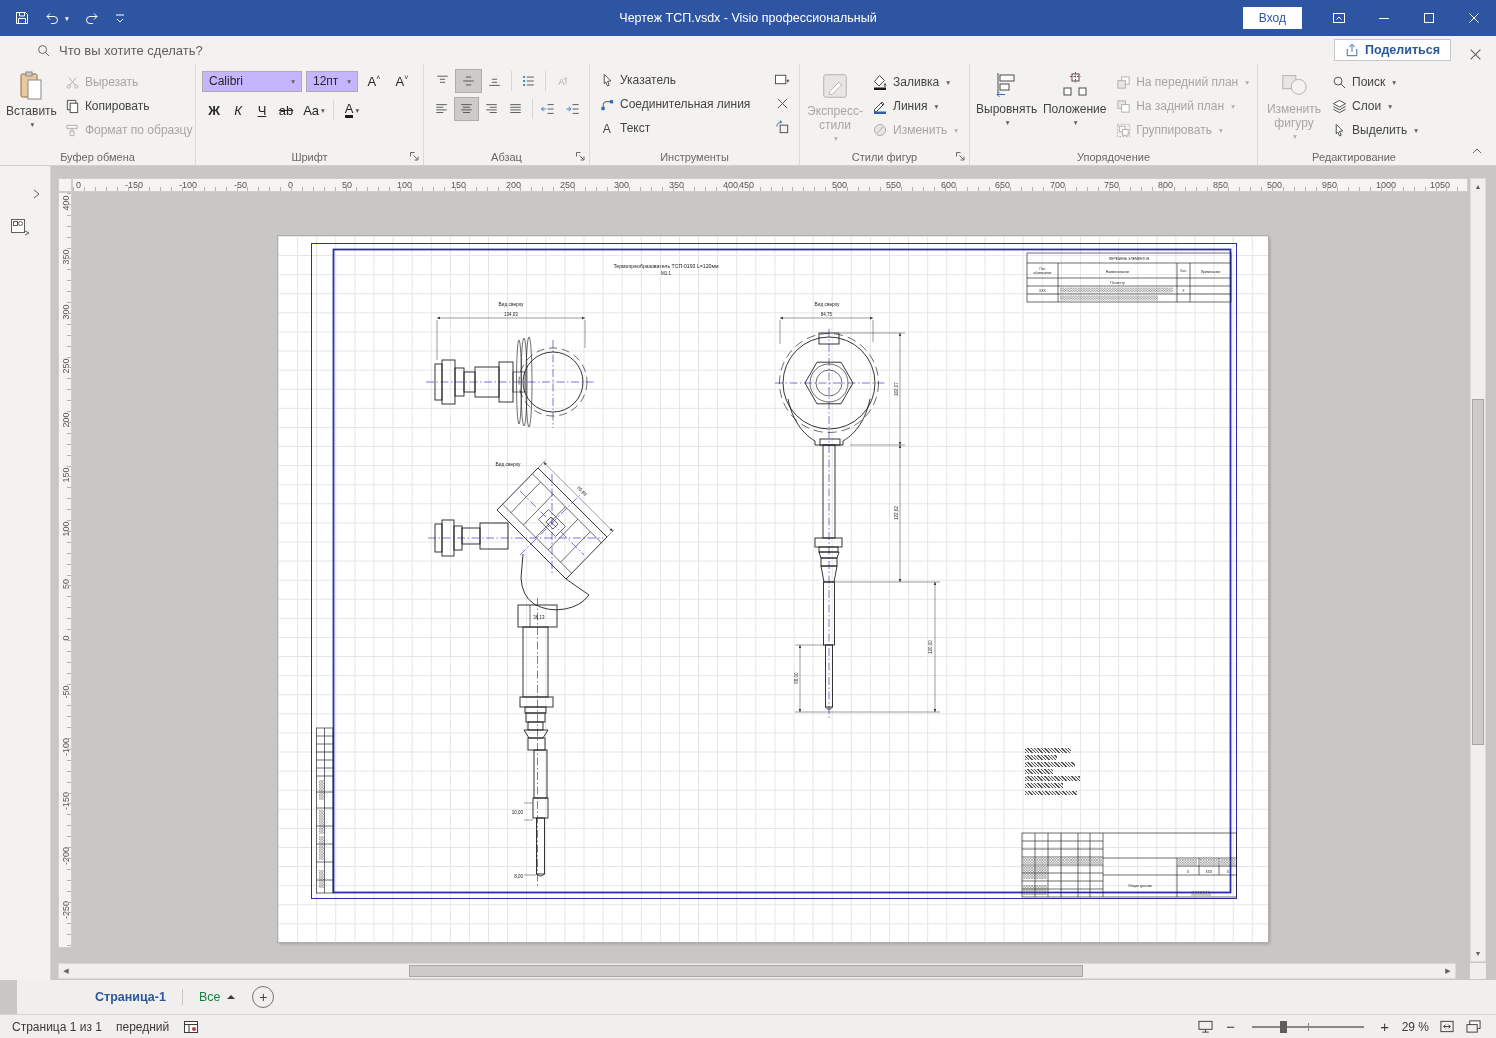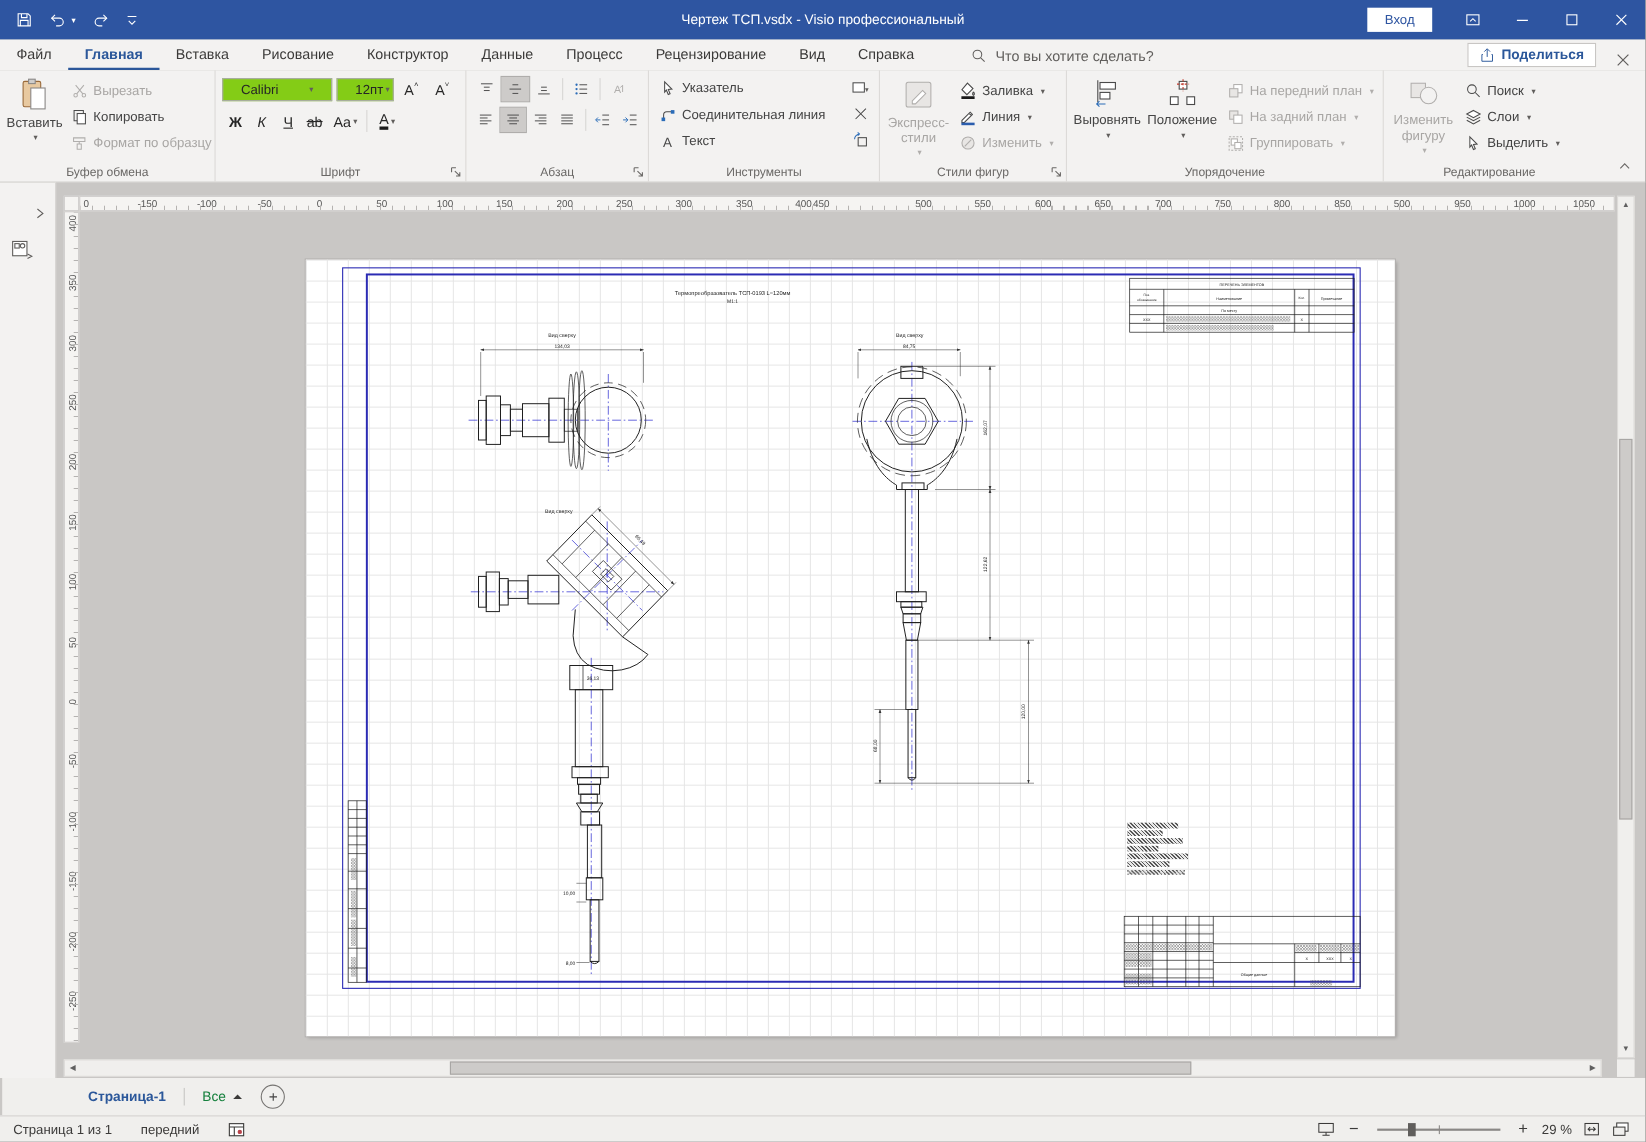--- a/index.html
+++ b/index.html
@@ -27,21 +27,21 @@
   .launcher{position:absolute;bottom:3px;right:3px}
   .collapse{position:absolute;bottom:8px;right:12px}
   .col{display:flex;flex-direction:column;justify-content:flex-start}
   .row{display:flex;align-items:center}
   .sbtn{display:flex;align-items:center;gap:5px;height:24px;padding:0 4px;font-size:12px;white-space:nowrap}
   .dis{color:#A8A6A4}
   .bigbtn{display:flex;flex-direction:column;align-items:center;width:60px;padding-top:3px;text-align:center;font-size:12px;line-height:14px}
   .bigbtn svg{margin-bottom:3px}
   .dd{font-size:7.5px;color:#605E5C;margin-left:2px}
   .dis .dd{color:#B0AEAC}
-  .combo{display:flex;align-items:center;justify-content:space-between;background:#84cc16;border:1px solid #ABABAB;height:21px;padding:0 16px;font-size:12px;color:#262626;box-sizing:border-box}
+  .combo{display:flex;align-items:center;justify-content:space-between;background:#c4b5fd;border:1px solid #ABABAB;height:21px;padding:0 6px;font-size:12px;color:#262626;box-sizing:border-box}
   .ibtn{width:25px;height:22px;display:flex;align-items:center;justify-content:center}
   .sel{background:#CDCBC9;outline:1px solid #AFADAB}
   .fbtn{width:24px;height:22px;display:flex;align-items:center;justify-content:center;font-size:13px;color:#262626}
   .vsep{width:1px;height:20px;background:#D8D6D4;margin:0 3px}
   
   .workspace{position:absolute;top:166px;left:0;right:0;height:814px;background:#C9C7C5}
   .leftpanel{position:absolute;left:0;top:0;bottom:0;width:50px;background:#F3F2F1;border-right:1px solid #D8D6D4}
   .corner{position:absolute;left:58px;top:12px;width:14px;height:14px;background:#F5F4F2;border:1px solid #CFCDCB;box-sizing:border-box}
   .hruler{position:absolute;left:72px;top:12px;width:1396px;height:14px;background:#F5F4F2;border:1px solid #CFCDCB;box-sizing:border-box;overflow:hidden}
   .hlab{position:absolute;top:1px;font-size:9px;color:#555}
@@ -71,27 +71,27 @@
   text.s2{font-family:"Liberation Sans",sans-serif;font-size:3px;fill:#222;stroke:none}
   
   .vscroll{position:absolute;right:10px;top:12px;width:16px;height:784px;background:#F0EFED;border:1px solid #DCDAD8;box-sizing:border-box}
   .vthumb{position:absolute;left:1px;right:1px;top:220px;height:344px;background:#CDCBC9;border:1px solid #A8A6A4}
   .sarr{position:absolute;left:0;right:0;height:15px;display:flex;align-items:center;justify-content:center;font-size:7px;color:#606060}
   .hscroll{position:absolute;left:58px;top:797px;height:16px;width:1398px;background:#F0EFED;border:1px solid #DCDAD8;box-sizing:border-box}
   .hthumb{position:absolute;top:1px;bottom:1px;left:350px;width:672px;background:#CDCBC9;border:1px solid #A8A6A4}
   .harr{position:absolute;top:0;bottom:0;width:14px;display:flex;align-items:center;justify-content:center;font-size:7px;color:#606060}
   .scorner{position:absolute;right:10px;top:797px;width:16px;height:16px;background:#F0EFED}
   
-  .pagebar{position:absolute;left:2px;right:0;top:980px;height:34px;background:#F0EFED;display:flex;align-items:center;gap:16px;padding-left:78px;box-sizing:border-box}
+  .pagebar{position:absolute;left:17px;right:0;top:980px;height:34px;background:#F0EFED;display:flex;align-items:center;gap:16px;padding-left:78px;box-sizing:border-box}
   .pagename{color:#2B579A;font-weight:700;font-size:12.5px}
   .psep{width:1px;height:16px;background:#C8C6C4}
   .allbtn{display:flex;align-items:center;gap:6px;font-size:12.5px;color:#15803d}
   .addpage{width:20px;height:20px;border:1px solid #767472;border-radius:50%;display:flex;align-items:center;justify-content:center;font-size:14px;color:#444;line-height:1}
   .statusbar{position:absolute;left:0;right:0;top:1014px;height:24px;background:#F0EFED;border-top:1px solid #D8D6D4;display:flex;align-items:center;font-size:12px;color:#3B3A39;box-sizing:border-box}
-  .statusbar .lft{display:flex;align-items:center;gap:26px;padding-left:12px}
+  .statusbar .lft{display:flex;align-items:center;gap:14px;padding-left:12px}
   .statusbar .rgt{margin-left:auto;display:flex;align-items:center;gap:10px;padding-right:14px}
   .ztrack{width:112px;height:2px;background:#8A8886;position:relative;margin:0 4px}
   .zthumb{position:absolute;left:28px;top:-5px;width:7px;height:12px;background:#605E5C}
   .ztick{position:absolute;left:50%;top:-3px;width:1px;height:8px;background:#8A8886}
   .zbtn{font-size:15px;color:#3B3A39;width:14px;text-align:center}
 </style>
 </head>
 <body>
 
 <div id="app">
@@ -143,32 +143,20 @@
       </div>
       <div class="winbtn">
         <svg width="12" height="12" viewBox="0 0 12 12">
             <path d="M1.5 1.5 L10.5 10.5 M10.5 1.5 L1.5 10.5" stroke="#fff" fill="none"></path>
           </svg>
       </div>
     </div>
   </div>
 
   <div class="tabrow">
-    <div style="display:flex">
-        <div class="rtab">Файл</div>
-        <div class="rtab active">Главная</div>
-        <div class="rtab">Вставка</div>
-        <div class="rtab">Рисование</div>
-        <div class="rtab">Конструктор</div>
-        <div class="rtab">Данные</div>
-        <div class="rtab">Процесс</div>
-        <div class="rtab">Рецензирование</div>
-        <div class="rtab">Вид</div>
-        <div class="rtab">Справка</div>
-      </div>
     <div class="tellme">
       <svg width="15" height="15" viewBox="0 0 16 16">
           <circle cx="7" cy="7" r="4.2" stroke="#605E5C" fill="none"></circle>
           <path d="M10.2 10.2 L14 14" stroke="#605E5C"></path>
         </svg>
       <span>Что вы хотите сделать?</span>
     </div>
     <div class="tabright">
       <div class="sharebtn">
         <svg width="14" height="14" viewBox="0 0 16 16">

